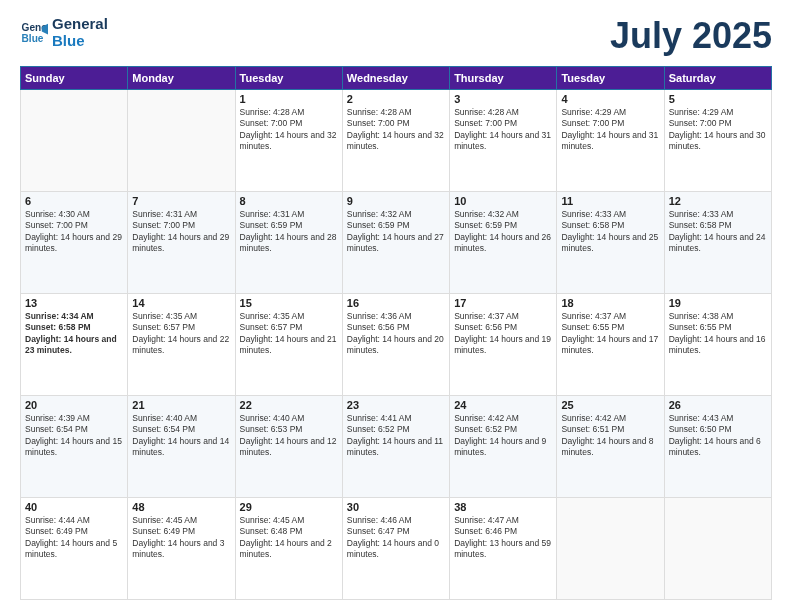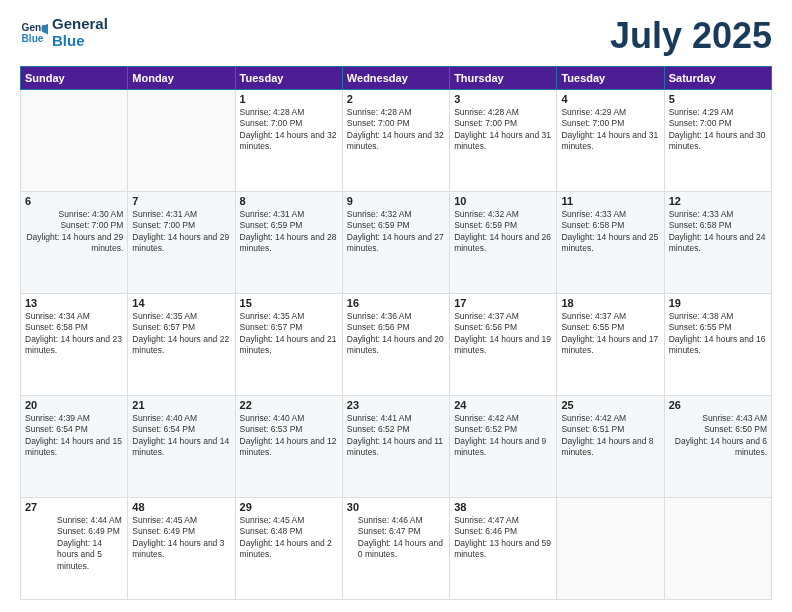--- a/index.html
+++ b/index.html
@@ -162,21 +162,21 @@
           <td>
             <div class="day-num">5</div>
             <div class="cell-text" style="white-space: pre-line;">Sunrise: 4:29 AM
 Sunset: 7:00 PM
 Daylight: 14 hours and 30 minutes.</div>
           </td>
         </tr>
         <tr>
           <td>
             <div class="day-num">6</div>
-            <div class="cell-text" style="white-space: pre-line; text-align: right;">Sunrise: 4:30 AM
+            <div class="cell-text" style="white-space: pre-line;">Sunrise: 4:30 AM
 Sunset: 7:00 PM
 Daylight: 14 hours and 29 minutes.</div>
           </td>
           <td>
             <div class="day-num">7</div>
             <div class="cell-text" style="white-space: pre-line;">Sunrise: 4:31 AM
 Sunset: 7:00 PM
 Daylight: 14 hours and 29 minutes.</div>
           </td>
           <td>
@@ -206,21 +206,21 @@
           <td>
             <div class="day-num">12</div>
             <div class="cell-text" style="white-space: pre-line;">Sunrise: 4:33 AM
 Sunset: 6:58 PM
 Daylight: 14 hours and 24 minutes.</div>
           </td>
         </tr>
         <tr>
           <td>
             <div class="day-num">13</div>
-            <div class="cell-text" style="white-space: pre-line;">Sunrise: 4:34 AM
+            <div class="cell-text" style="white-space: pre-line; font-weight: bold;">Sunrise: 4:34 AM
 Sunset: 6:58 PM
 Daylight: 14 hours and 23 minutes.</div>
           </td>
           <td>
             <div class="day-num">14</div>
             <div class="cell-text" style="white-space: pre-line;">Sunrise: 4:35 AM
 Sunset: 6:57 PM
 Daylight: 14 hours and 22 minutes.</div>
           </td>
           <td>
@@ -286,47 +286,47 @@
 Daylight: 14 hours and 9 minutes.</div>
           </td>
           <td>
             <div class="day-num">25</div>
             <div class="cell-text" style="white-space: pre-line;">Sunrise: 4:42 AM
 Sunset: 6:51 PM
 Daylight: 14 hours and 8 minutes.</div>
           </td>
           <td>
             <div class="day-num">26</div>
-            <div class="cell-text" style="white-space: pre-line; text-align: right;">Sunrise: 4:43 AM
+            <div class="cell-text" style="white-space: pre-line;">Sunrise: 4:43 AM
 Sunset: 6:50 PM
 Daylight: 14 hours and 6 minutes.</div>
           </td>
         </tr>
         <tr>
           <td>
-            <div class="day-num">27</div>
-            <div class="cell-text" style="white-space: pre-line; margin-left: 32px;">Sunrise: 4:44 AM
+            <div class="day-num">40</div>
+            <div class="cell-text" style="white-space: pre-line;">Sunrise: 4:44 AM
 Sunset: 6:49 PM
 Daylight: 14 hours and 5 minutes.</div>
           </td>
           <td>
             <div class="day-num">48</div>
             <div class="cell-text" style="white-space: pre-line;">Sunrise: 4:45 AM
 Sunset: 6:49 PM
 Daylight: 14 hours and 3 minutes.</div>
           </td>
           <td>
             <div class="day-num">29</div>
             <div class="cell-text" style="white-space: pre-line;">Sunrise: 4:45 AM
 Sunset: 6:48 PM
 Daylight: 14 hours and 2 minutes.</div>
           </td>
           <td>
             <div class="day-num">30</div>
-            <div class="cell-text" style="white-space: pre-line; margin-left: 11px;">Sunrise: 4:46 AM
+            <div class="cell-text" style="white-space: pre-line;">Sunrise: 4:46 AM
 Sunset: 6:47 PM
 Daylight: 14 hours and 0 minutes.</div>
           </td>
           <td>
             <div class="day-num">38</div>
             <div class="cell-text" style="white-space: pre-line;">Sunrise: 4:47 AM
 Sunset: 6:46 PM
 Daylight: 13 hours and 59 minutes.</div>
           </td>
           <td class="empty"></td>

